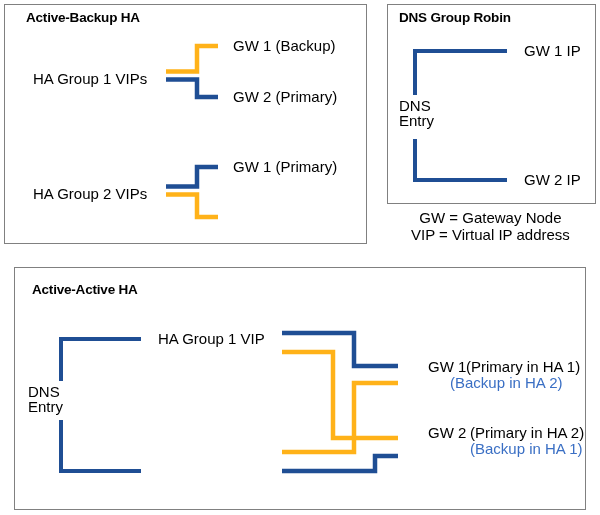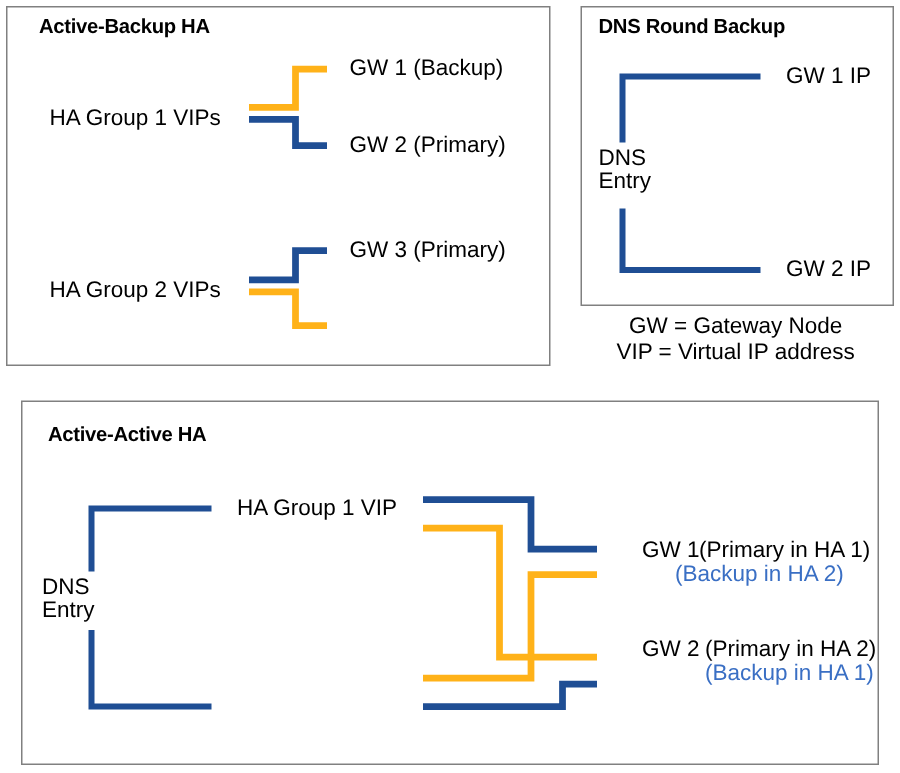--- a/index.html
+++ b/index.html
@@ -72,26 +72,26 @@
   <div class="panel-title" style="left:26px; top:10px;">Active-Backup HA</div>
 
   <div class="node-label" style="left:33px; top:71px;">HA Group 1 VIPs</div>
 
   <div class="node-label" style="left:233px; top:38px;">GW 1 (Backup)</div>
 
   <div class="node-label" style="left:233px; top:89px;">GW 2 (Primary)</div>
 
   <div class="node-label" style="left:33px; top:186px;">HA Group 2 VIPs</div>
 
-  <div class="node-label" style="left:233px; top:159px;">GW 3 (Primary)</div>
+  <div class="node-label" style="left:233px; top:159px;">GW 1 (Primary)</div>
 
 
   <div class="panel" id="panel-dns-rr"></div>
 
-  <div class="panel-title" style="left:399px; top:10px;">DNS Round Backup</div>
+  <div class="panel-title" style="left:399px; top:10px;">DNS Group Robin</div>
 
   <div class="node-label" style="left:399px; top:98px;">DNS</div>
   <div class="node-label" style="left:399px; top:113px;">Entry</div>
 
   <div class="node-label" style="left:524px; top:43px;">GW 1 IP</div>
 
   <div class="node-label" style="left:524px; top:172px;">GW 2 IP</div>
 
   <div class="legend" style="left:411px; top:209px;">
     <div>GW = Gateway Node</div>

